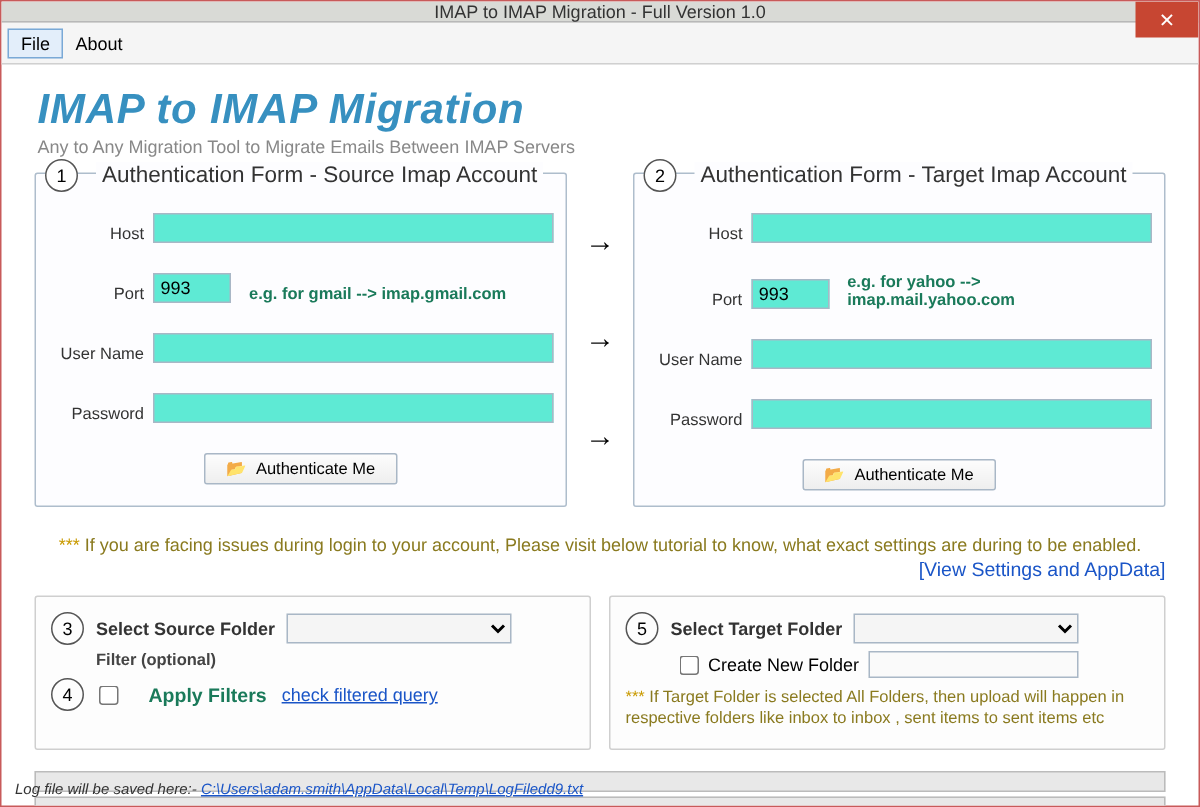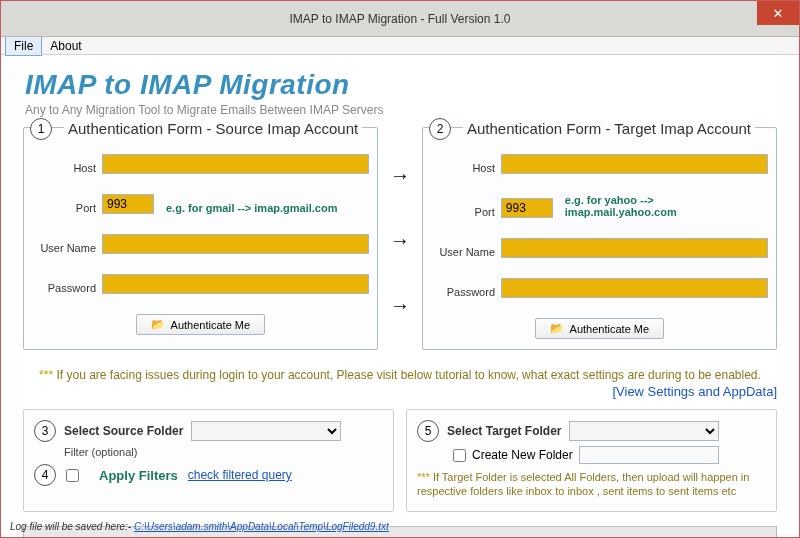--- a/index.html
+++ b/index.html
@@ -1,52 +1,52 @@
 <!DOCTYPE html>
 <html><head>
 <meta charset="utf-8">
 <style>
 * { box-sizing: border-box; margin: 0; padding: 0; }
 body { font-family: "Segoe UI", Tahoma, sans-serif; font-size: 12px; background: #fff; width: 800px; height: 538px; overflow: hidden; border: 1px solid #c85a5a; }
-.titlebar { background: #d9dad6; height: 36px; display: flex; align-items: center; position: relative; border-bottom: 1px solid #b8b8b8; }
+.titlebar { background: #d9dad6; height: 14px; display: flex; align-items: center; position: relative; border-bottom: 1px solid #b8b8b8; }
 .titlebar-title { flex: 1; text-align: center; font-size: 12px; color: #333; }
 .close-btn { width: 42px; height: 24px; background: #c74632; color: #fff; display: flex; align-items: center; justify-content: center; cursor: pointer; font-size: 13px; position: absolute; right: 0; top: 0; }
-.menubar { background: #f5f5f5; height: 18px; display: flex; align-items: center; padding: 0 4px; border-bottom: 1px solid #d0d0d0; }
+.menubar { background: #f5f5f5; height: 28px; display: flex; align-items: center; padding: 0 4px; border-bottom: 1px solid #d0d0d0; }
 .menu-item { padding: 2px 8px; font-size: 12px; cursor: pointer; }
 .menu-item.active { border: 1px solid #7aa9d6; background: #e3eefa; }
 .header { padding: 14px 24px 4px; }
 .header h1 { font-size: 28px; font-weight: bold; color: #3790c0; font-style: italic; letter-spacing: 0.5px; }
 .header .subtitle { font-size: 12px; color: #888; margin-top: 2px; }
 .content { padding: 0 22px; }
 .auth-row { display: flex; gap: 8px; margin-top: 6px; }
 .auth-panel { flex: 1; border: 1px solid #aebdcc; border-radius: 2px; padding: 6px 8px 10px; background: #fdfdff; position: relative; }
 .auth-panel .legend { position: absolute; top: -8px; left: 40px; background: #fdfdff; padding: 0 4px; font-size: 15px; color: #333; }
 .step-badge { position: absolute; left: 6px; top: -10px; width: 22px; height: 22px; border: 1px solid #555; border-radius: 50%; background: #fff; display: flex; align-items: center; justify-content: center; font-size: 12px; }
 .form-row { display: flex; align-items: flex-end; margin: 20px 0; }
 .form-row label { width: 64px; text-align: right; margin-right: 6px; font-size: 11px; color: #333; }
-.form-row input[type=text], .form-row input[type=password] { border: 1px solid #a9b7c6; padding: 2px 4px; font-size: 12px; height: 20px; background: #eab308; }
+.form-row input[type=text], .form-row input[type=password] { border: 1px solid #a9b7c6; padding: 2px 4px; font-size: 12px; height: 20px; background: #5eead4; }
 .host-input { flex: 1; }
 .port-input { width: 52px; }
 .hint { color: #1a7a5a; font-weight: bold; font-size: 11px; margin-left: 12px; }
 .auth-btn { margin: 6px auto 0; display: flex; align-items: center; gap: 6px; padding: 3px 14px; border: 1px solid #a9b7c6; background: linear-gradient(#fdfdfd,#eee); border-radius: 2px; cursor: pointer; font-size: 11px; }
 .auth-btn .folder-icon { color: #3a77b8; }
 .arrow-col { display: flex; flex-direction: column; justify-content: space-around; align-items: center; width: 28px; padding: 14px 0; }
 .arrow { font-size: 20px; font-weight: bold; color: #000; }
 .issue-text { margin-top: 18px; font-size: 12px; color: #8a7a1f; text-align: center; }
 .issue-text .stars { color: #c99a00; }
 .tutorial-link { text-align: right; margin-top: 2px; }
 .tutorial-link a { color: #1a55c7; font-size: 13px; cursor: pointer; }
 .folder-row { display: flex; gap: 12px; margin-top: 10px; }
 .folder-panel { flex: 1; border: 1px solid #cfcfcf; border-radius: 2px; padding: 10px 10px 12px; position: relative; background: #fdfdfd; }
 .panel-line { display: flex; align-items: center; gap: 8px; margin-bottom: 4px; }
 .panel-label { font-weight: bold; font-size: 12px; color: #333; }
 select.combo { border: 1px solid #a9b7c6; height: 20px; width: 150px; font-size: 11px; background: #f5f5f5; }
 .step-inline { width: 22px; height: 22px; border: 1px solid #555; border-radius: 50%; display: flex; align-items: center; justify-content: center; font-size: 12px; flex-shrink: 0; }
 .filter-line { display: flex; align-items: center; gap: 10px; margin-top: 6px; }
-.filter-title { font-size: 11px; color: #444; margin-left: 30px; }
+.filter-title { font-size: 11px; color: #444; margin-left: 30px; font-weight: bold; }
 .apply-filters { color: #1a7a5a; font-weight: bold; font-size: 13px; display: flex; align-items: center; gap: 20px; }
 .check-link { color: #1a55c7; text-decoration: underline; font-size: 12px; cursor: pointer; }
 .create-folder-line { display: flex; align-items: center; gap: 6px; margin-left: 36px; margin-top: 4px; }
 .create-folder-line input[type=text] { width: 140px; border: 1px solid #a9b7c6; height: 18px; background: #fafafa; }
 .target-note { color: #8a7a1f; font-size: 11px; margin-top: 6px; line-height: 1.3; }
 .target-note .stars { color: #c99a00; }
 .progress-area { margin-top: 14px; }
 .progress-bar { height: 14px; border: 1px solid #bbb; background: #e8e8e8; margin: 3px 0; }
 .start-row { display: flex; justify-content: center; align-items: center; gap: 10px; margin-top: 14px; }
 .start-btn { display: flex; align-items: center; gap: 6px; padding: 4px 14px; border: 1px solid #a9b7c6; background: linear-gradient(#fdfdfd,#eee); border-radius: 2px; cursor: pointer; font-size: 12px; font-weight: bold; color: #4a2f7a; }

